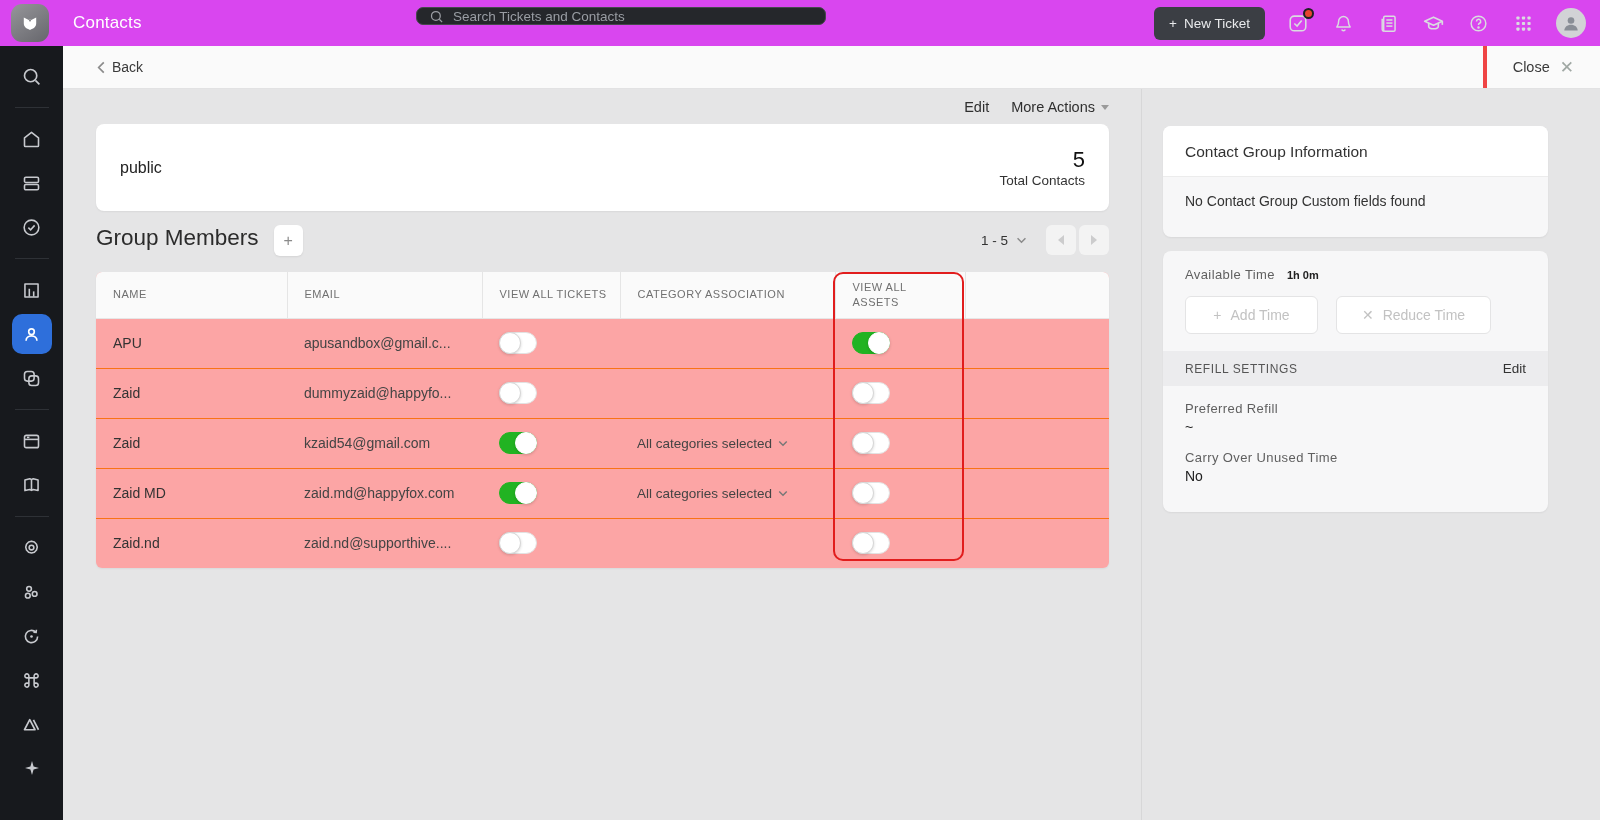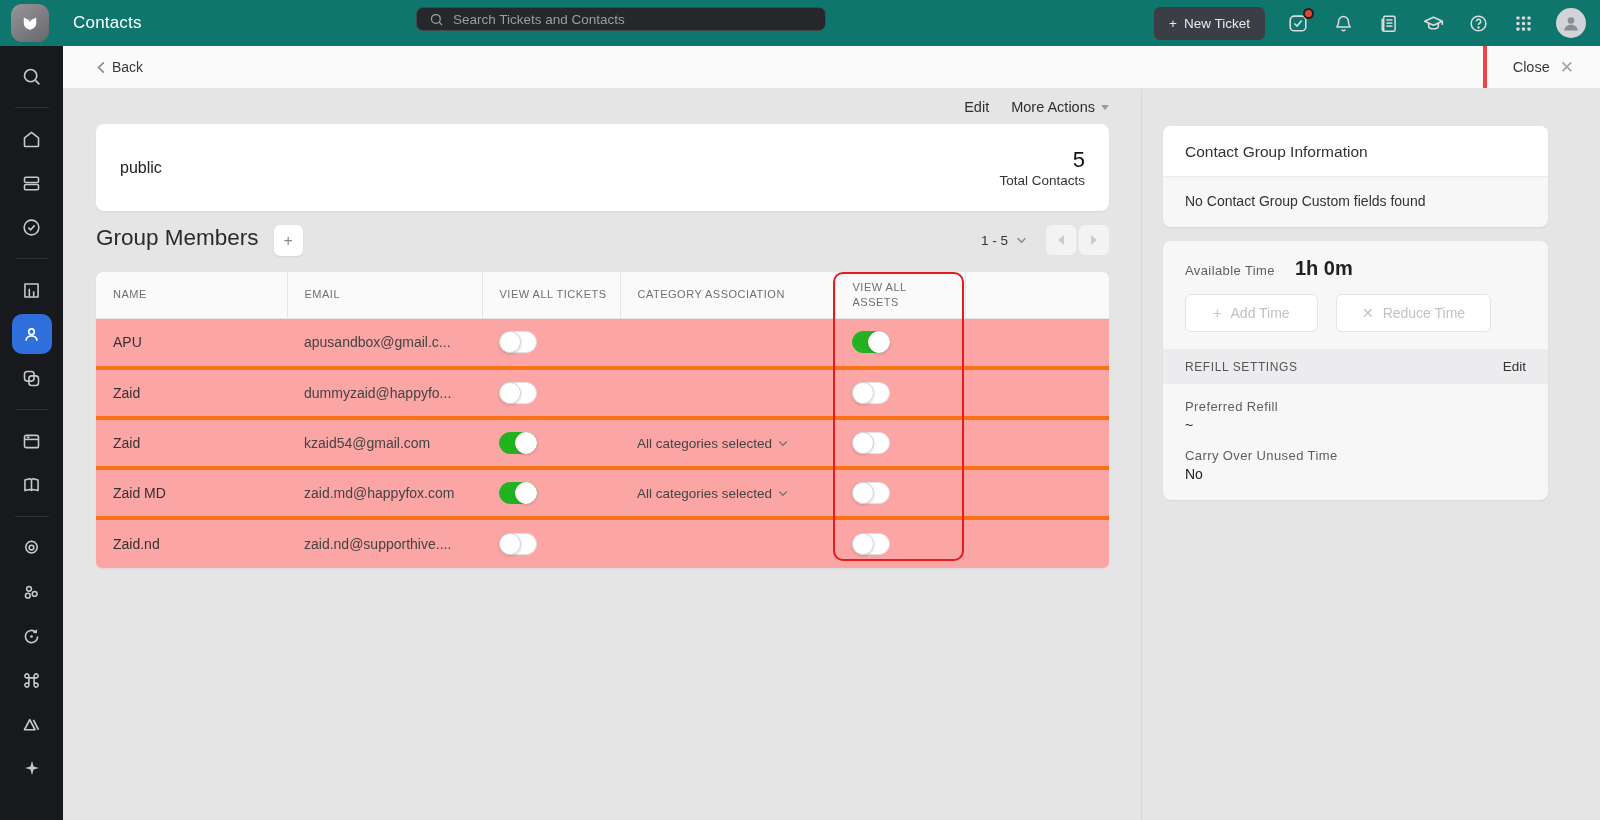--- a/index.html
+++ b/index.html
@@ -1,22 +1,22 @@
 <!DOCTYPE html>
 <html style="--toggle-on: #22b322; --highlight-red: #e11d1d; --active-nav: #2e6fdb;"><head>
 <meta charset="utf-8">
 <style>
   * { margin:0; padding:0; box-sizing:border-box; }
   html,body { width:1600px; height:820px; overflow:hidden; font-family:"Liberation Sans", sans-serif; background:#e5e5e6; }
 
   
-  .topbar { position:absolute; top:0; left:0; width:1600px; height:46px; background:#0f766e; display:flex; align-items:center; z-index:30; }
+  .topbar { position:absolute; top:0; left:0; width:1600px; height:46px; background:#d946ef; display:flex; align-items:center; z-index:30; }
   .logo { position:absolute; left:11px; top:4px; width:38px; height:38px; border-radius:11px; background:linear-gradient(145deg,#96969a,#66666c); display:flex; align-items:center; justify-content:center; }
   .app-title { position:absolute; left:73px; font-size:17px; color:#fff; font-weight:500; letter-spacing:.2px; }
-  .searchbox { position:absolute; left:416px; top:7px; width:410px; height:24px; background:#25272b; border:1px solid #46484d; border-radius:7px; display:flex; align-items:center; padding:0 12px; gap:9px; color:#9b9ea4; }
+  .searchbox { position:absolute; left:416px; top:7px; width:410px; height:18px; background:#25272b; border:1px solid #46484d; border-radius:7px; display:flex; align-items:center; padding:0 12px; gap:9px; color:#9b9ea4; }
   .searchbox .ph { font-size:13.5px; color:#999da3; }
   .top-right { position:absolute; right:14px; top:0; height:46px; display:flex; align-items:center; gap:21px; }
   .new-ticket { height:33px; background:#3b3e44; border:none; border-radius:6px; color:#e9eaec; font-size:13.5px; font-family:inherit; padding:0 15px; display:flex; align-items:center; gap:7px; cursor:pointer; }
   .tico { position:relative; width:24px; height:24px; display:flex; align-items:center; justify-content:center; color:#dadce0; cursor:pointer; }
   .badge { position:absolute; top:-3px; right:-4px; width:11px; height:11px; border-radius:50%; background:#e8452f; border:2px solid #1e2024; }
   .avatar { width:30px; height:30px; border-radius:50%; background:#d2d3d6; display:flex; align-items:center; justify-content:center; color:#898e96; cursor:pointer; }
 
   
   .sidebar { position:absolute; top:46px; left:0; width:63px; height:774px; background:#17191d; display:flex; flex-direction:column; align-items:center; padding-top:8px; z-index:20; }
   .sideslot { width:63px; height:44px; display:flex; align-items:center; justify-content:center; }
@@ -58,42 +58,42 @@
   .tri-r { width:0; height:0; border-top:5px solid transparent; border-bottom:5px solid transparent; border-left:6px solid #b9b9b9; }
 
   
   .tablewrap { position:relative; margin-top:16px; background:#fca5a5; border-radius:6px; box-shadow:0 1px 2px rgba(0,0,0,.05); }
   table.members { width:1013px; border-collapse:collapse; table-layout:fixed; }
   col.c-name{width:191px} col.c-email{width:195px} col.c-vat{width:138px} col.c-cat{width:215px} col.c-vaa{width:130px} col.c-sp{width:144px}
   thead th { height:46px; background:#fafafa; border-bottom:1px solid #e6e6e6; font-size:11px; font-weight:400; color:#707070; letter-spacing:.5px; text-align:left; padding:0 10px 0 17px; line-height:1.35; }
   thead th:not(:last-child) { border-right:1px solid #e5e5e5; }
   thead th:first-child { border-top-left-radius:6px; }
   thead th:last-child { border-top-right-radius:6px; }
-  tbody td { height:50px; border-bottom:4px solid #f97316; font-size:14px; color:#333; padding:0 10px 0 17px; }
+  tbody td { height:50px; border-bottom:1px solid #f97316; font-size:14px; color:#333; padding:0 10px 0 17px; }
   tbody tr:last-child td { border-bottom:none; }
   td.email { color:#444; }
   .catsel { display:flex; align-items:center; gap:6px; font-size:13.5px; color:#444; cursor:pointer; }
   .catsel svg { color:#777; }
 
   .toggle { display:inline-block; width:38px; height:22px; border-radius:11px; background:#fff; border:1px solid #e2e2e2; position:relative; vertical-align:middle; cursor:pointer; }
   .toggle .knob { position:absolute; top:-1px; left:-1px; width:22px; height:22px; border-radius:50%; background:#fff; border:1px solid #d6d6d6; box-shadow:0 1px 3px rgba(0,0,0,.16); }
   .toggle.on { background:var(--toggle-on,#22b322); border-color:var(--toggle-on,#22b322); }
   .toggle.on .knob { left:auto; right:-1px; border-color:#fff; }
 
   .redbox { position:absolute; left:737px; top:0; width:131px; height:289px; border:2px solid var(--highlight-red,#e11d1d); border-radius:10px; pointer-events:none; z-index:5; }
 
   
   .card { width:385px; border-radius:8px; overflow:hidden; box-shadow:0 1px 2px rgba(0,0,0,.06); background:#f7f7f8; }
   .card + .card { margin-top:14px; }
   .card-h { background:#fff; border-bottom:1px solid #ececec; padding:17px 22px 15px; font-size:15.5px; color:#333; }
-  .card-b { padding:16px 22px 18px; font-size:14px; color:#333; }
-
-  .avt-row { display:flex; align-items:baseline; gap:20px; }
+  .card-b { padding:16px 22px 28px; font-size:14px; color:#333; }
+
+  .avt-row { display:flex; align-items:baseline; gap:12px; }
   .avt-label { font-size:13px; color:#5f5f5f; letter-spacing:.4px; }
-  .avt-value { font-size:20px; font-weight:700; color:#222; }
+  .avt-value { font-size:11px; font-weight:700; color:#222; }
   .time-btns { margin-top:14px; display:flex; gap:18px; }
   .time-btn { background:#fff; border:1px solid #e4e4e5; border-radius:6px; color:#c2c2c2; font-size:14px; font-family:inherit; padding:10px 0; display:flex; align-items:center; justify-content:center; gap:9px; cursor:pointer; }
   .time-btn.add { width:133px; }
   .time-btn.reduce { width:155px; }
   .refillbar { margin:17px -22px 0; background:#ececee; padding:10px 22px; display:flex; align-items:center; justify-content:space-between; }
   .refillbar .rtitle { font-size:12px; color:#555; letter-spacing:.6px; }
   .refillbar .redit { font-size:13.5px; color:#333; cursor:pointer; }
   .field { padding-top:15px; }
   .field .flabel { font-size:13px; color:#5f5f5f; letter-spacing:.4px; }
   .field .fvalue { margin-top:3px; font-size:14px; color:#222; }

